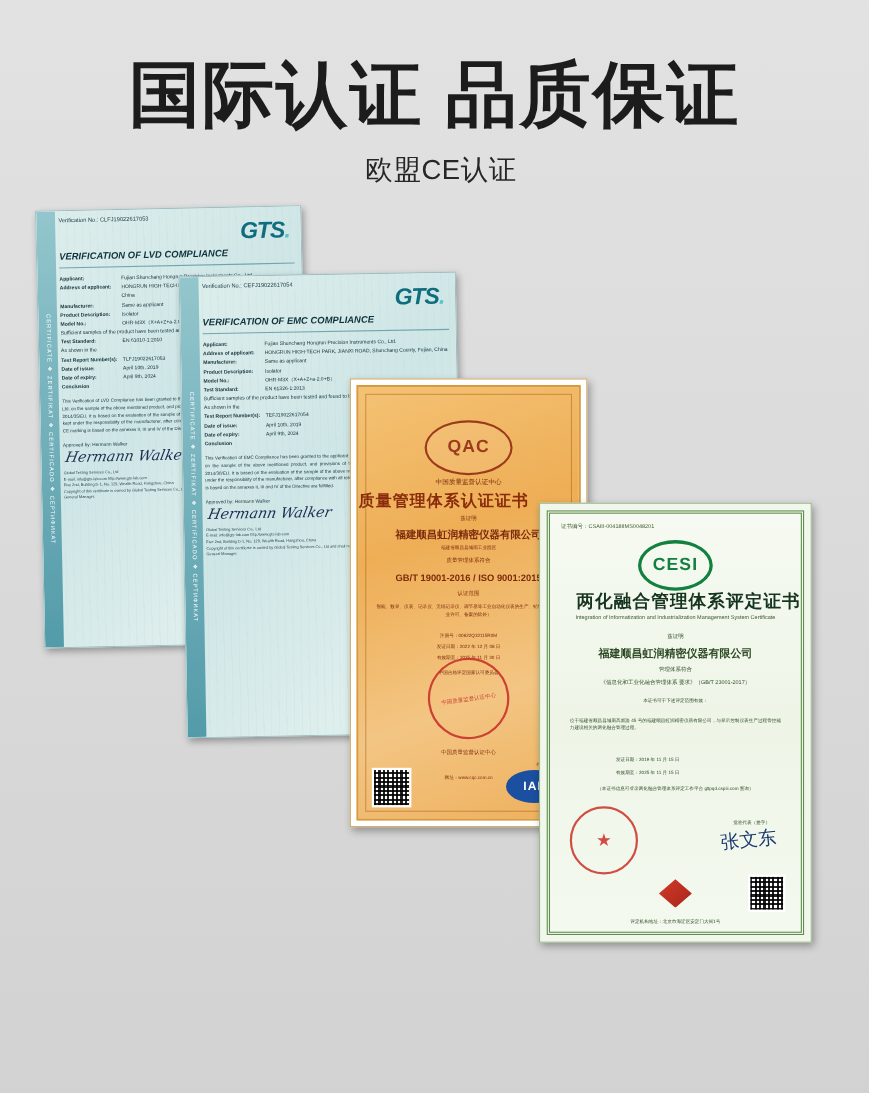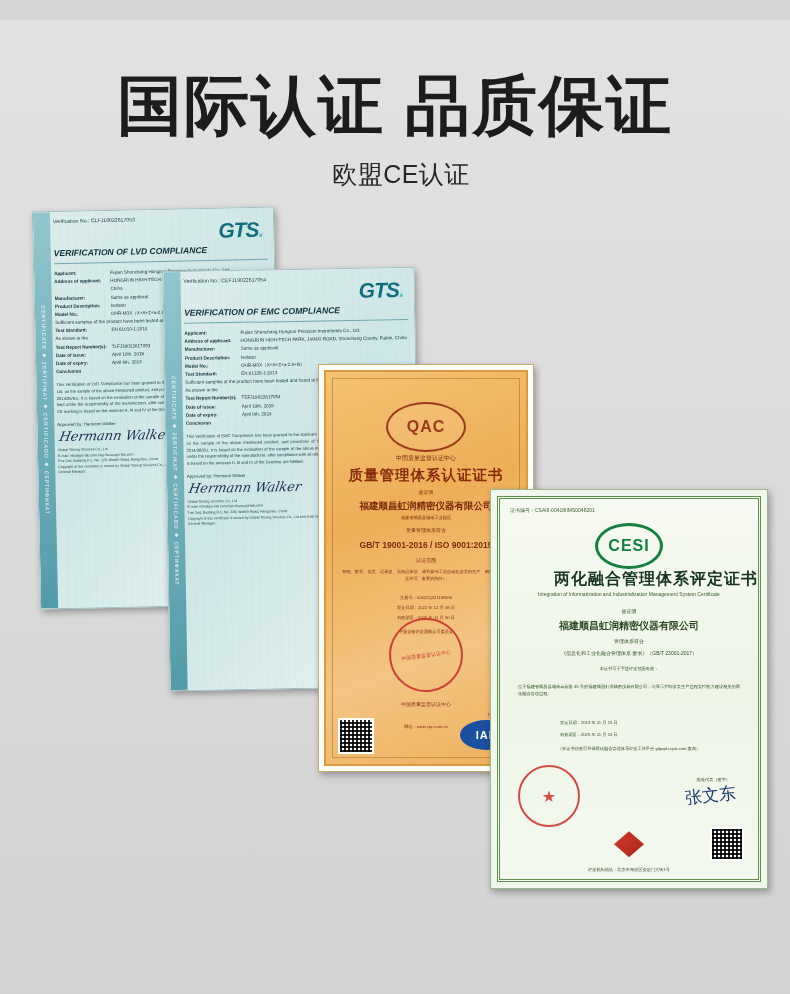--- a/index.html
+++ b/index.html
@@ -23,21 +23,20 @@
   
   .headline {
     text-align: center;
     font-size: 65px;
     font-weight: bold;
     letter-spacing: 2px;
     color: #1c1c1c;
     padding-top: 52px;
     line-height: 1.05;
     font-family: "Liberation Sans", "DejaVu Sans", sans-serif;
-    margin-top: 20px;
   }
   .subline {
     text-align: center;
     font-size: 25px;
     color: #262626;
     margin-top: 32px;
     letter-spacing: 0.5px;
   }
   .subline2 {
     text-align: center;
@@ -211,21 +210,21 @@
   .qac-sub {
     position: absolute;
     top: 82px; left: 0; right: 0;
     text-align: center;
     font-size: 6px;
     color: #7b2d10;
   }
   .qac-title {
     position: absolute;
     top: 94px; left: 0; right: 0;
-    text-align: center;
+    text-align: left;
     font-size: 14.5px;
     font-weight: bold;
     color: #8a2c0c;
     letter-spacing: 1px;
   }
   .qac-line {
     position: absolute;
     left: 0; right: 0;
     text-align: center;
     color: #7d2b0d;
@@ -546,21 +545,21 @@
           <span>中国质量监督认证中心</span>
         </div>
         <div class="qac-line tiny" style="bottom:46px; text-align:right; padding-right:26px;">代表人</div>
         <div class="qac-line tiny" style="bottom:34px;">网址：www.cqc.com.cn</div>
 
         <div class="qr" style="left:12px; bottom:10px; width:32px; height:32px;"></div>
         <div class="iaf-badge">IAF</div>
       </div>
     </div>
 
-    <div class="cert green" style="left:490px; top:280px; width:278px; height:400px;">
+    <div class="cert green" style="left:490px; top:268px; width:248px; height:400px;">
       <div class="green-inner">
         <div class="green-code">
           <span>证书编号：</span><span>CSAIII-00418IIMS0048201</span>
         </div>
         <div class="cesi-logo">
             <span>CESI</span>
           </div>
         <div class="green-title">两化融合管理体系评定证书</div>
         <div class="green-en">Integration of Informatization and Industrialization Management System Certificate</div>
 

